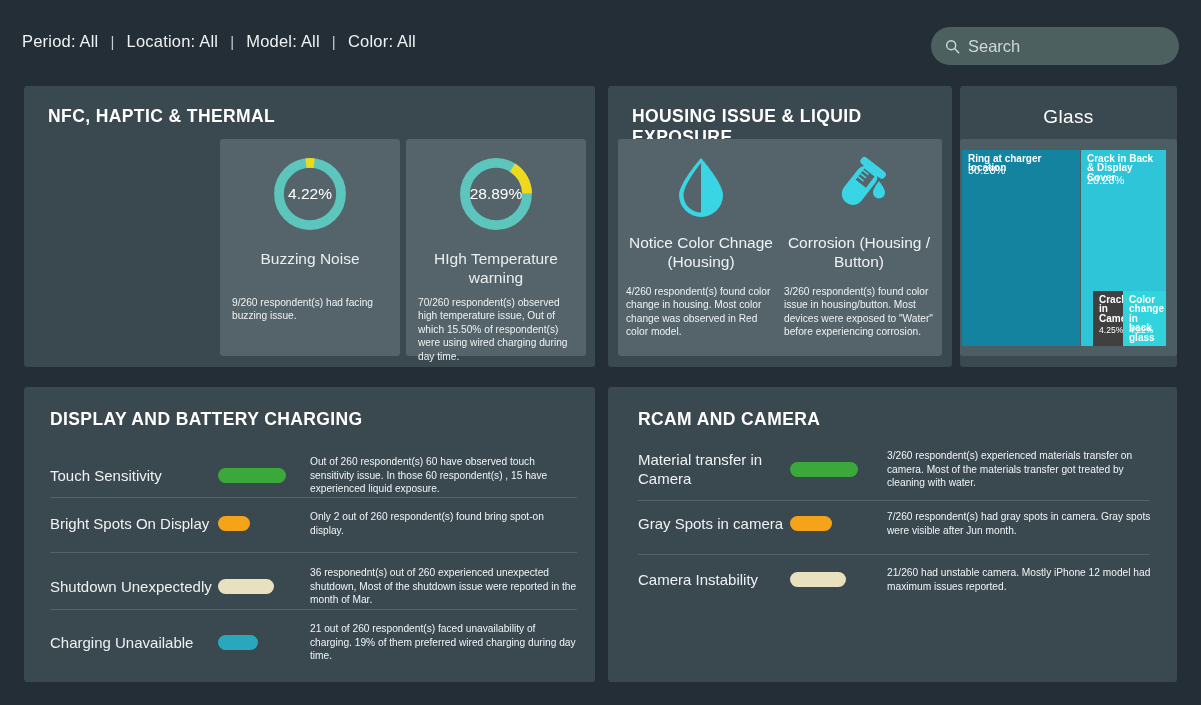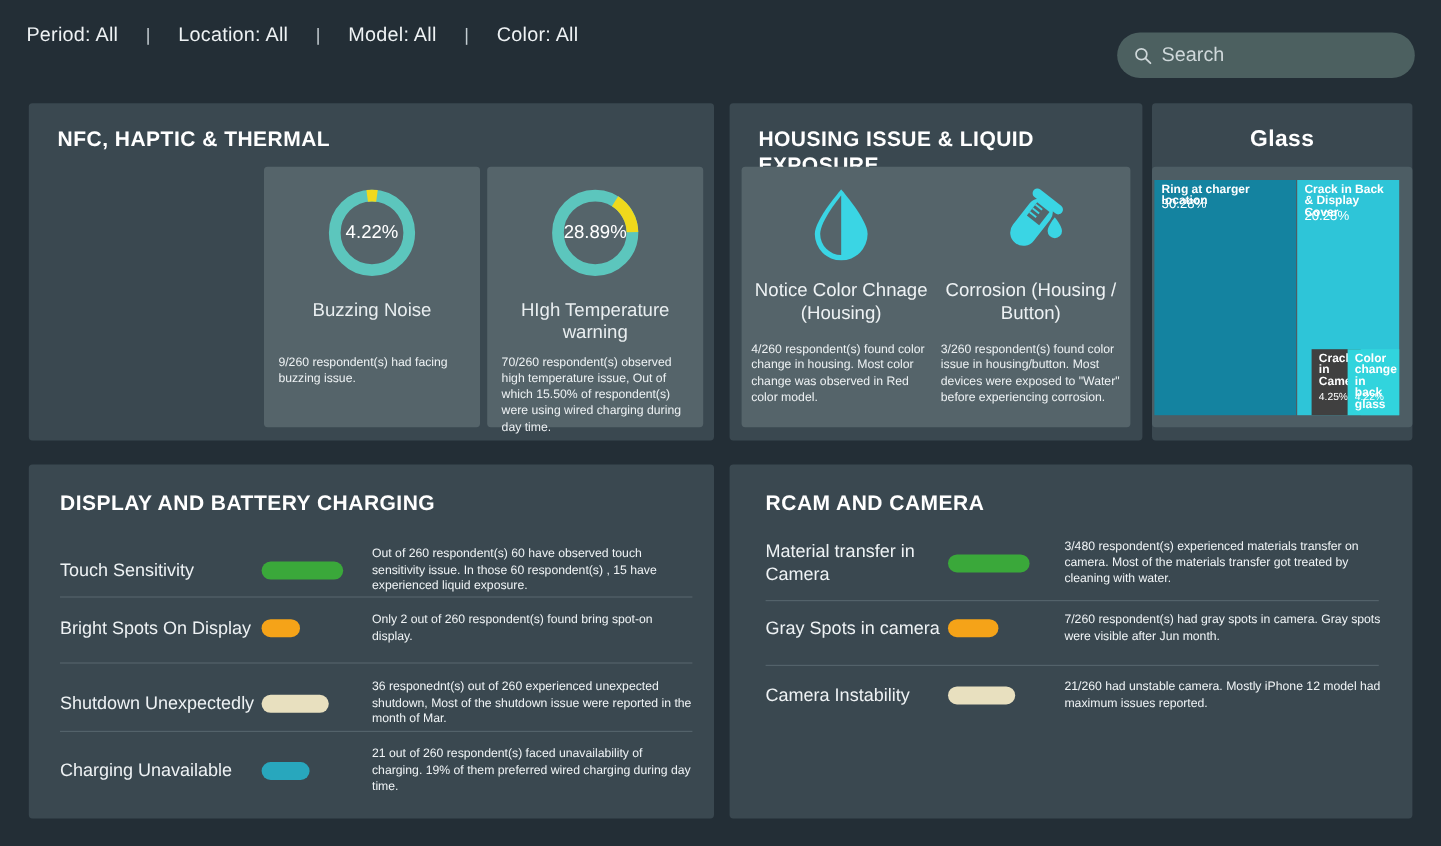--- a/index.html
+++ b/index.html
@@ -9,22 +9,22 @@
     font-family: "Liberation Sans", sans-serif;
     overflow: hidden;
   }
   #app { position: relative; width: 1201px; height: 705px; background: #232e36; }
 
   
   .filterbar {
     position: absolute; left: 0; top: 0; width: 1201px; height: 80px;
   }
   .filters {
-    position: absolute; left: 22px; top: 20px;
-    display: flex; align-items: center; gap: 12px;
+    position: absolute; left: 22px; top: 32px;
+    display: flex; align-items: center; gap: 1px;
     color: #eef2f4; font-size: 16.5px; letter-spacing: .2px;
   }
   .filters .f { padding: 0 0px; white-space: nowrap; }
   .filters .sep { color: #c4cdd2; padding: 0 11px; font-size: 15px; }
 
   .searchbox {
     position: absolute; right: 22px; top: 27px;
     width: 248px; height: 38px;
     background: #4c6060; border-radius: 19px;
     display: flex; align-items: center; padding-left: 14px; gap: 8px;
@@ -184,21 +184,21 @@
             <path d="M51 26 C51 26 45 33.5 45 37.5 A6 6 0 0 0 57 37.5 C57 33.5 51 26 51 26 Z" fill="#3ad5e4"></path>
           </svg>
         </div>
         <div class="ic-label">Corrosion (Housing / Button)</div>
         <div class="ic-desc">3/260 respondent(s) found color issue in housing/button. Most devices were exposed to "Water" before experiencing corrosion.</div>
       </div>
     </div>
   </div>
 
   <div class="panel" style="left:960px; top:86px; width:217px; height:281px;">
-    <div class="panel-title" style="position:absolute; left:0; right:0; top:20px; text-align:center; font-weight:bold; font-size:19px;">Glass</div>
+    <div class="panel-title" style="position:absolute; left:0; right:0; top:20px; text-align:center; font-weight:normal; font-size:19px;">Glass</div>
 
     <div class="subpanel" style="left:0px; top:53px; width:217px; height:217px; background:#4d5d64;">
       <div class="treemap" style="left:2px; top:11px; width:204px; height:196px;">
 
         <div class="tm-cell" style="left:0; top:0; width:118px; height:196px; background:#1483a0;">
           <div class="tm-name">Ring at charger location</div>
           <div class="tm-val" style="top:14px;">30.28%</div>
         </div>
 
         <div class="tm-cell" style="left:119px; top:0; width:85px; height:196px; background:#2ec5d8;">
@@ -259,21 +259,21 @@
   </div>
 
   <div class="panel" style="left:608px; top:387px; width:569px; height:295px;">
     <div class="panel-title" style="position:absolute; left:30px; top:22px;">RCAM AND CAMERA</div>
 
     <div class="row" style="left:30px; right:18px; top:62px;">
       <div class="rlabel" style="width:152px;">Material transfer in Camera</div>
       <div class="pillcell" style="width:97px;">
         <div class="pill" style="width:68px; background:#3aa83a;"></div>
       </div>
-      <div class="rdesc">3/480 respondent(s) experienced materials transfer on camera. Most of the materials transfer got treated by cleaning with water.</div>
+      <div class="rdesc">3/260 respondent(s) experienced materials transfer on camera. Most of the materials transfer got treated by cleaning with water.</div>
     </div>
     <div class="rowdiv" style="left:30px; right:28px; top:113px;"></div>
 
     <div class="row" style="left:30px; right:18px; top:123px;">
       <div class="rlabel" style="width:152px;">Gray Spots in camera</div>
       <div class="pillcell" style="width:97px;">
         <div class="pill" style="width:42px; background:#f5a318;"></div>
       </div>
       <div class="rdesc">7/260 respondent(s) had gray spots in camera. Gray spots were visible after Jun month.</div>
     </div>

